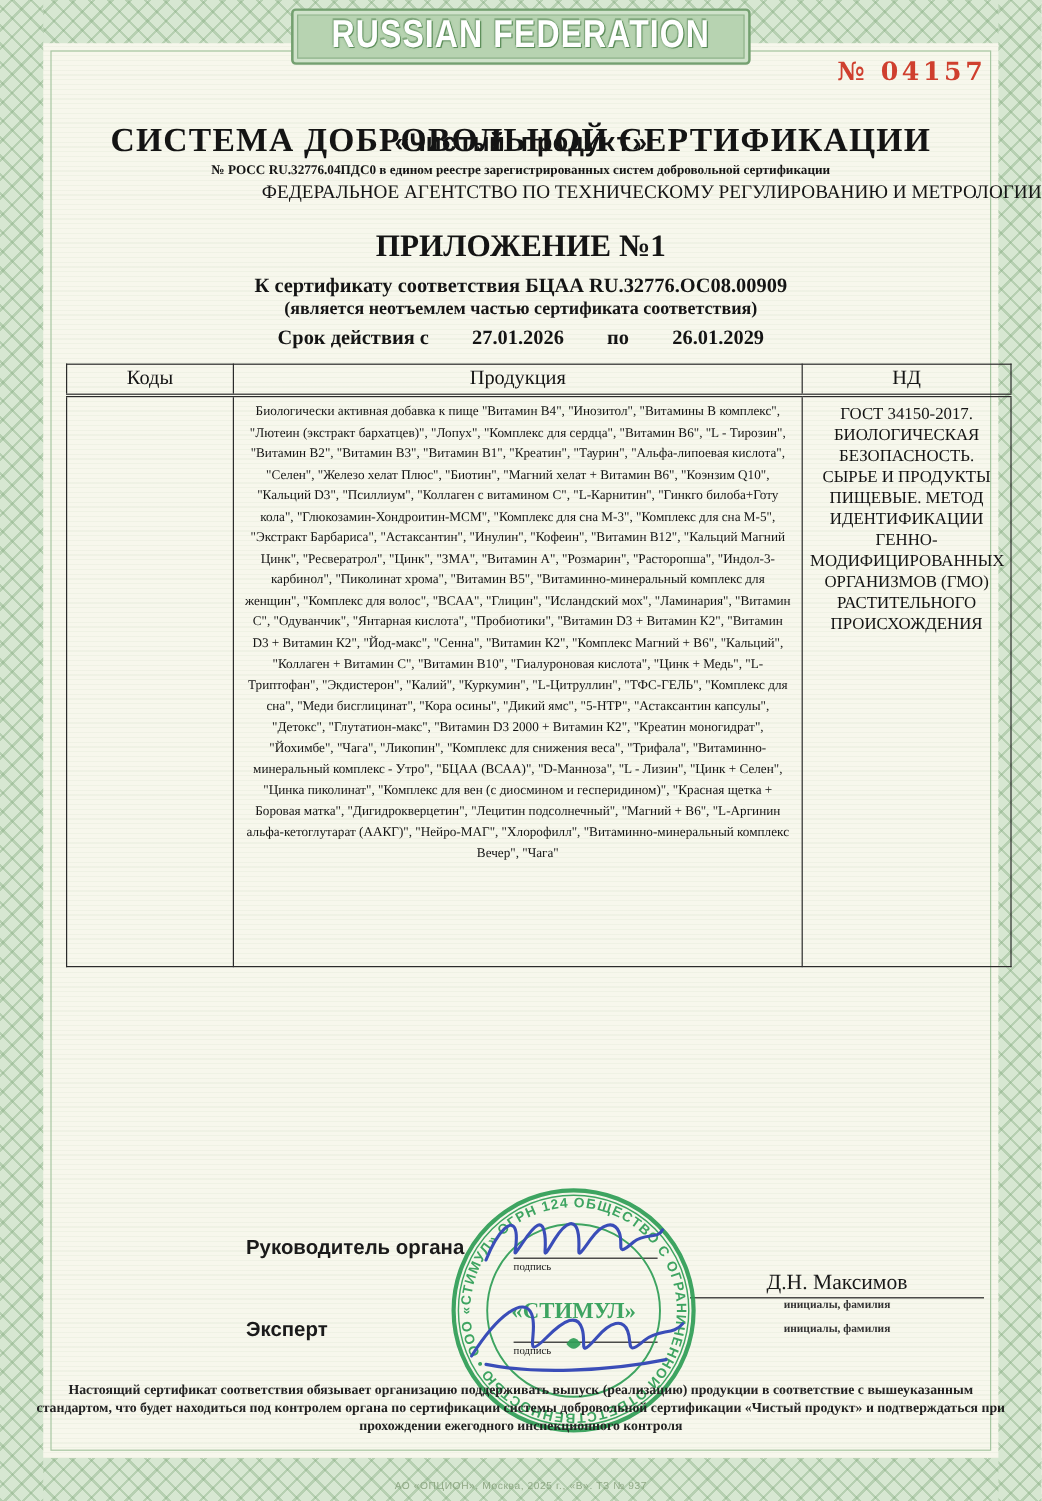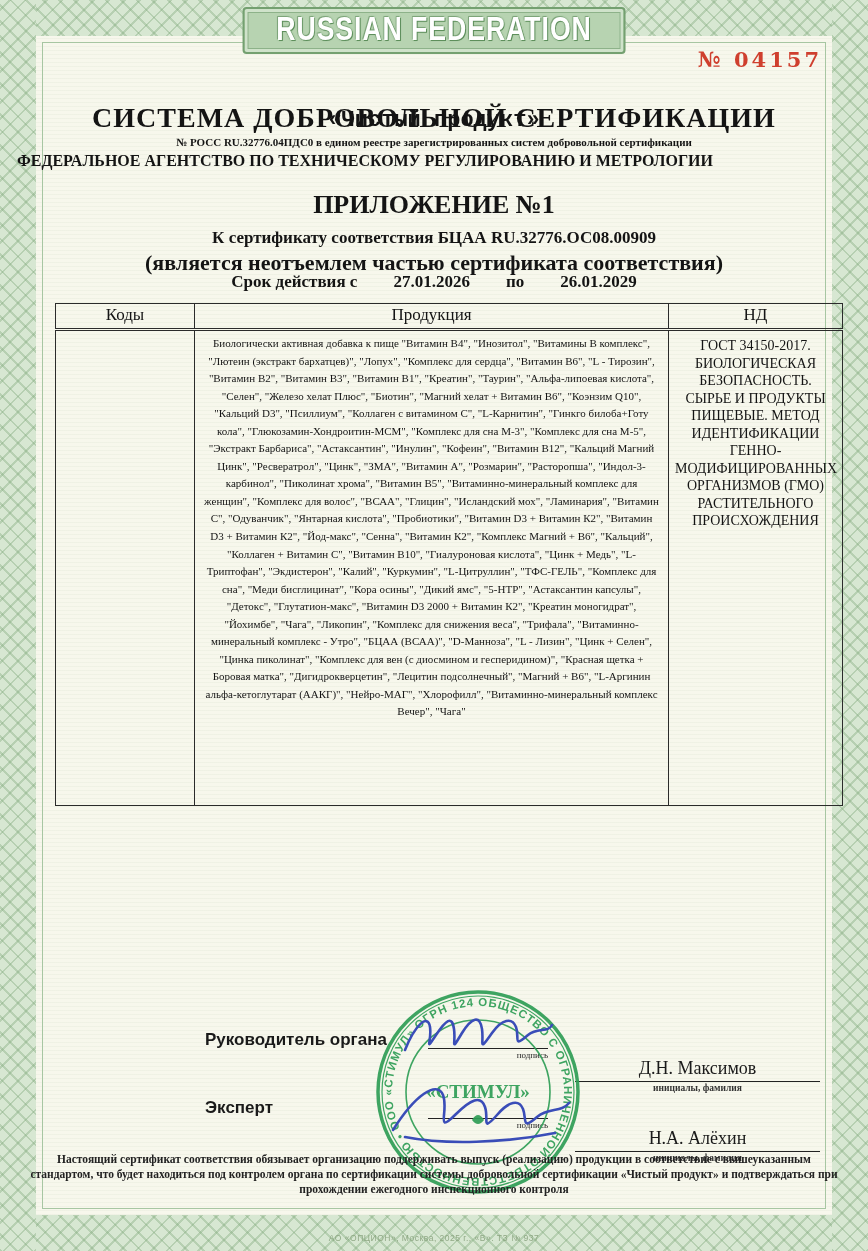--- a/index.html
+++ b/index.html
@@ -70,33 +70,33 @@
     text-align:center;
     font-family:"Liberation Mono", monospace;
     font-weight:bold;font-size:22px;color:#141414;
   }
   .reg-line{
     position:absolute;top:136px;left:0;right:0;
     text-align:center;font-weight:bold;font-size:11px;color:#141414;
   }
   .agency-line{
     position:absolute;top:152px;left:0;right:0;
-    text-align:left;font-weight:bold;font-size:16px;color:#141414;padding-left:17px;
+    text-align:right;font-weight:normal;font-size:16px;color:#141414;padding-left:17px;
   }
   .appendix-title{
     position:absolute;top:190px;left:0;right:0;
     text-align:center;font-weight:bold;font-size:26px;color:#141414;
   }
   .cert-ref{
     position:absolute;top:228px;left:0;right:0;
     text-align:center;font-weight:bold;font-size:17px;color:#141414;
   }
   .integral{
     position:absolute;top:250px;left:0;right:0;
-    text-align:center;font-weight:bold;font-size:22px;color:#141414;
+    text-align:center;font-weight:bold;font-size:15px;color:#141414;
   }
   .validity{
     position:absolute;top:272px;left:0;right:0;
     text-align:center;font-weight:bold;font-size:17px;color:#141414;
   }
   .validity span{margin:0 18px;}
   
   .cert-table{
     position:absolute;top:303px;left:55px;width:760px;
     border-collapse:collapse;
@@ -145,21 +145,21 @@
     border-bottom:1.5px solid #222;
     font-size:18px;color:#1a1a1a;
     padding-bottom:2px;
     margin-top:26px;
   }
   .name-caption{
     font-size:9.5px;color:#333;font-weight:bold;
     padding-top:1px;
   }
   .small-sigline{
-    position:absolute;width:120px;text-align:right;
+    position:absolute;width:120px;text-align:left;
   }
   .ssl-1{left:428px;top:1038px;}
   .ssl-2{left:428px;top:1108px;}
   .small-sigline .rule{border-bottom:1px solid #222;height:10px;}
   .small-sigline .cap{font-size:9px;color:#222;padding-top:1px;}
   
   .stamp{
     position:absolute;left:368px;top:982px;width:220px;height:220px;
     opacity:.92;
   }
@@ -226,21 +226,20 @@
   </table>
 
   <div class="sig-label lbl-head">Руководитель органа</div>
   <div class="sig-label lbl-expert">Эксперт</div>
 
   <div class="name-block nb-1">
     <div class="name-line">Д.Н. Максимов</div>
     <div class="name-caption">инициалы, фамилия</div>
   </div>
   <div class="name-block nb-2">
-    <div class="name-line">Н.А. Алёхин</div>
     <div class="name-caption">инициалы, фамилия</div>
   </div>
 
   <div class="small-sigline ssl-1">
     <div class="rule"></div>
     <div class="cap">подпись</div>
   </div>
   <div class="small-sigline ssl-2">
     <div class="rule"></div>
     <div class="cap">подпись</div>

